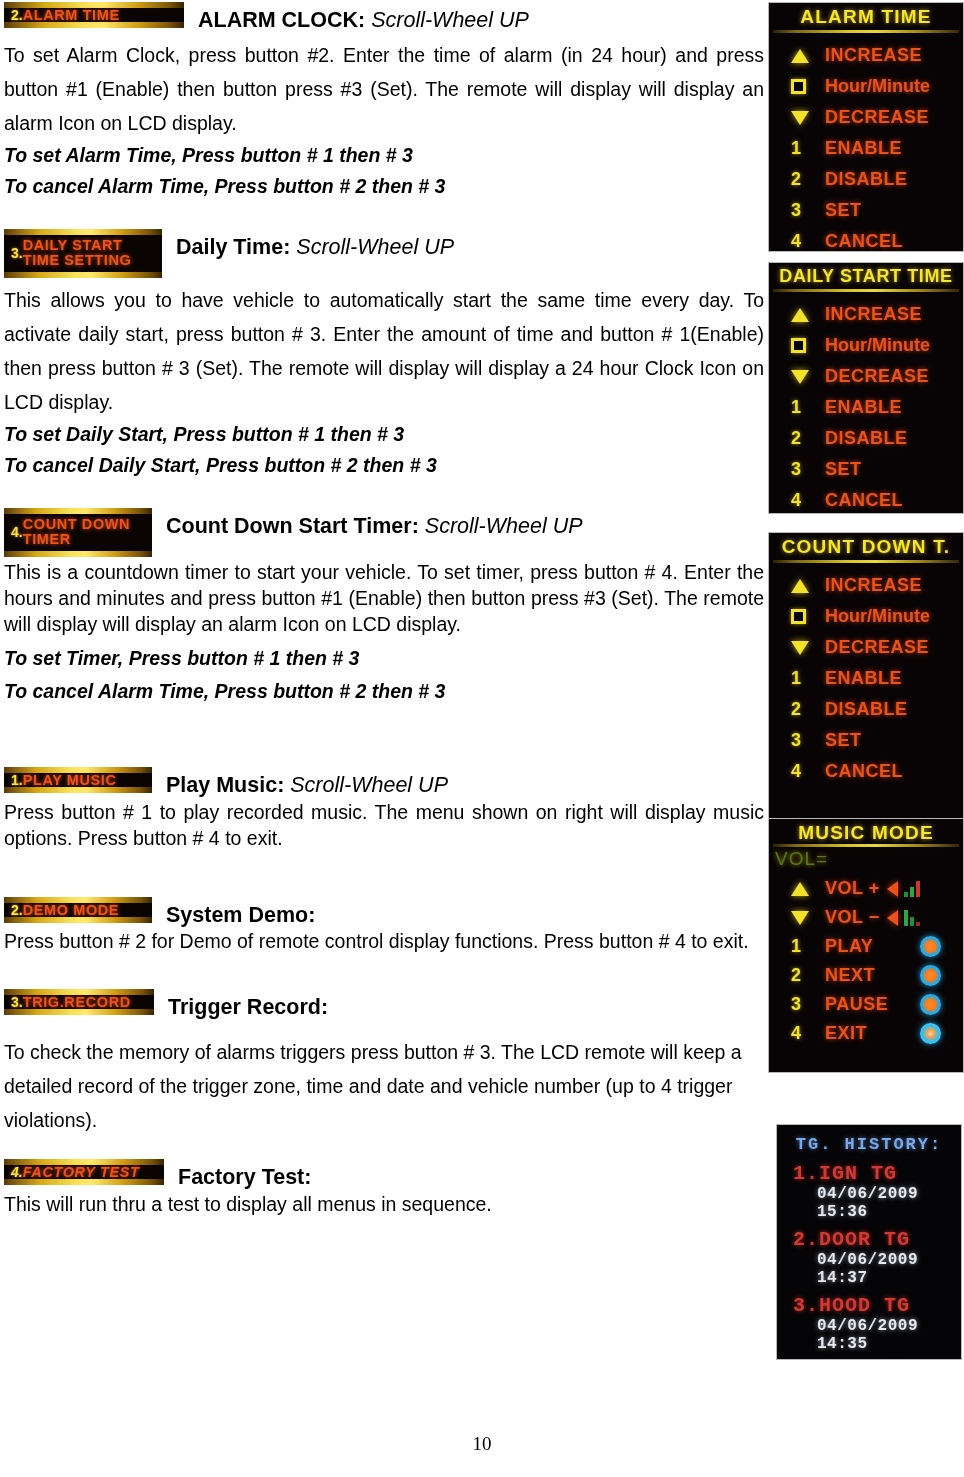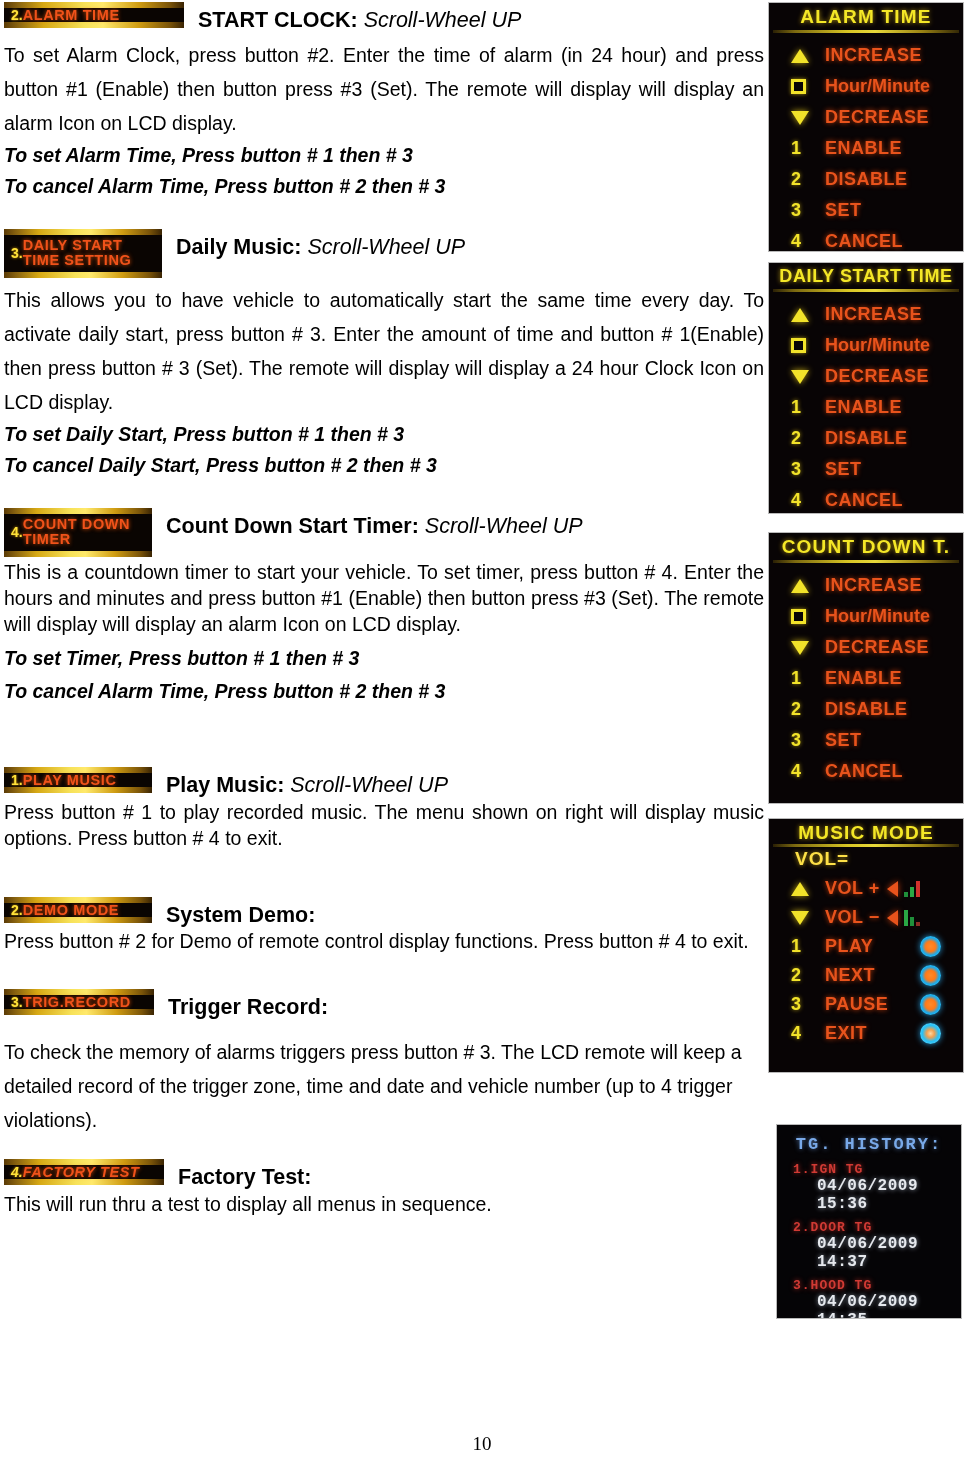--- a/index.html
+++ b/index.html
@@ -189,23 +189,23 @@
   .tri-up { border-bottom: 14px solid #f2e32a; }
   .tri-dn { border-top: 14px solid #f2e32a; }
   .sq-icon {
     width: 15px; height: 15px;
     border: 3px solid #f2e32a;
     box-shadow: 0 0 4px rgba(230,200,20,.7);
   }
 
   
   .vol-line {
-    padding: 0 0 2px 26px;
-    color: #fde047;
-    font-weight: bold;
+    padding: 0 0 2px 6px;
+    color: #4d7c0f;
+    font-weight: normal;
     font-size: 19px;
     letter-spacing: 1px;
     text-shadow: 0 0 5px rgba(240,200,20,.7);
   }
   .spk {
     display: inline-block;
     width: 0; height: 0;
     border-top: 8px solid transparent;
     border-bottom: 8px solid transparent;
     border-right: 11px solid #e8531c;
@@ -236,21 +236,21 @@
     letter-spacing: 2px;
     text-align: center;
     padding: 4px 0 8px 0;
     font-family: "Liberation Mono", monospace;
     text-shadow: 0 0 5px rgba(110,160,230,.7);
   }
   .hist-item { padding: 0 0 7px 16px; font-family: "Liberation Mono", monospace; }
   .hist-name {
     color: #d03a34;
     font-weight: bold;
-    font-size: 13px;
+    font-size: 20px;
     letter-spacing: 1px;
     text-shadow: 0 0 5px rgba(210,50,40,.8);
   }
   .hist-date, .hist-time {
     color: #e6e9ee;
     font-weight: bold;
     font-size: 16px;
     letter-spacing: .5px;
     padding-left: 24px;
     text-shadow: 0 0 5px rgba(200,215,235,.7);
@@ -274,42 +274,42 @@
   <div class="left-col">
 
     <div class="section" style="padding-top:2px;">
       <div class="sec-head">
         <span class="badge badge-w-alarm">
           <span class="plate">
             <span class="num">2.</span><span class="lbl">ALARM TIME</span>
           </span>
         </span>
         <span class="heading-text">
-          <span>START CLOCK:</span>
+          <span>ALARM CLOCK:</span>
           <span class="sub">Scroll-Wheel UP</span>
         </span>
       </div>
       <p class="body loose" style="margin-top:6px;">To set Alarm Clock, press button #2. Enter the time of alarm (in 24 hour) and press button #1 (Enable) then button press #3 (Set). The remote will display will display an alarm Icon on LCD display.</p>
       <p class="bold-line">To set Alarm Time, Press button # 1 then # 3</p>
       <p class="bold-line">To cancel Alarm Time, Press button # 2 then # 3</p>
     </div>
 
     <div class="section" style="padding-top:27px;">
       <div class="sec-head">
         <span class="badge badge-w-daily two-line">
           <span class="plate">
             <span class="num">3.</span>
             <span class="lines">
               <span class="lbl">DAILY START</span>
               <span class="lbl">TIME SETTING</span>
             </span>
           </span>
         </span>
         <span class="heading-text">
-          <span>Daily Music:</span>
+          <span>Daily Time:</span>
           <span class="sub">Scroll-Wheel UP</span>
         </span>
       </div>
       <p class="body loose" style="margin-top:5px;">This allows you to have vehicle to automatically start the same time every day. To activate daily start, press button # 3. Enter the amount of time and button # 1(Enable) then press button # 3 (Set). The remote will display will display a 24 hour Clock Icon on LCD display.</p>
       <p class="bold-line">To set Daily Start, Press button # 1 then # 3</p>
       <p class="bold-line">To cancel Daily Start, Press button # 2 then # 3</p>
     </div>
 
     <div class="section" style="padding-top:27px;">
       <div class="sec-head">
@@ -473,21 +473,21 @@
             <span class="lcd-key">3</span>
             <span class="lcd-txt">SET</span>
           </div>
         <div class="lcd-row">
             <span class="lcd-key">4</span>
             <span class="lcd-txt">CANCEL</span>
           </div>
       </div>
     </div>
 
-    <div class="lcd" style="top:532px;height:272px;">
+    <div class="lcd" style="top:532px;height:312px;">
       <div class="lcd-title-wrap">
         <span class="lcd-title">COUNT DOWN T.</span>
       </div>
       <div class="lcd-rows">
         <div class="lcd-row">
             <span class="lcd-key">
               <i class="tri-up"></i>
             </span>
             <span class="lcd-txt">INCREASE</span>
           </div>
@@ -568,21 +568,21 @@
           <span class="circ"></span>
         </div>
         <div class="lcd-row" style="height:29px;padding-right:0;">
           <span class="lcd-key">4</span>
           <span class="lcd-txt">EXIT</span>
           <span class="circ exitc"></span>
         </div>
       </div>
     </div>
 
-    <div class="lcd history" style="top:1124px;left:8px;width:186px;height:195px;">
+    <div class="lcd history" style="top:1124px;left:8px;width:186px;height:236px;">
       <div class="hist-title">TG. HISTORY:</div>
 
       <div class="hist-item">
         <div class="hist-name">1.IGN TG</div>
         <div class="hist-date">04/06/2009</div>
         <div class="hist-time">15:36</div>
       </div>
       <div class="hist-item">
         <div class="hist-name">2.DOOR TG</div>
         <div class="hist-date">04/06/2009</div>

